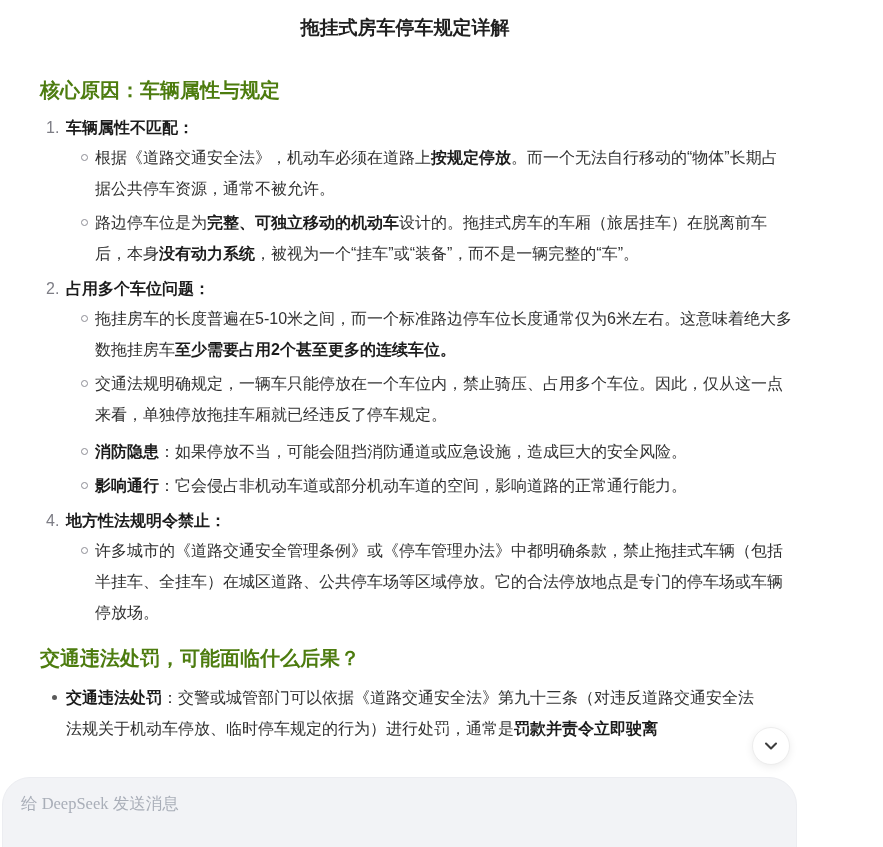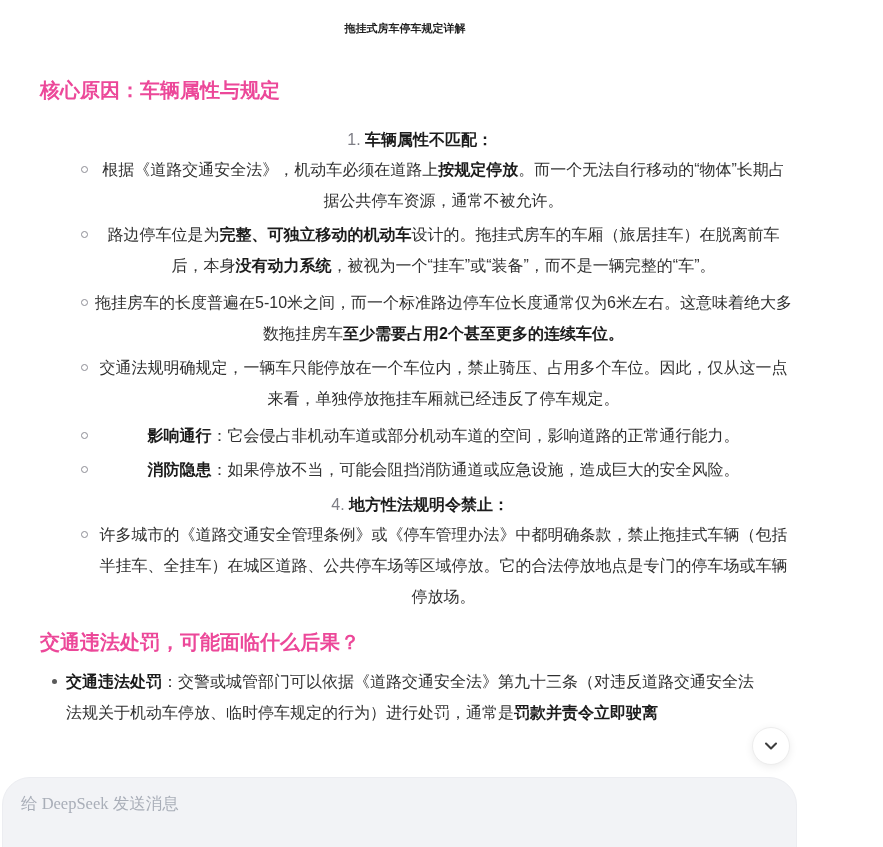--- a/index.html
+++ b/index.html
@@ -11,36 +11,36 @@
     font-family: "Liberation Sans", "DejaVu Sans", sans-serif;
     color: #262626;
     -webkit-font-smoothing: antialiased;
   }
   .page { position: absolute; inset: 0; }
 
   
   .doc-title {
     position: absolute; left: 0; top: 18px; width: 810px;
     text-align: center;
-    font-size: 11px; font-weight: 700; color: #1f1f1f;
+    font-size: 19px; font-weight: 700; color: #1f1f1f;
     line-height: 20px;
   }
 
   
   .doc {
     position: absolute; left: 40px; top: 76px; width: 752px;
     font-size: 16px;
   }
   .doc h2 {
     margin: 0; font-size: 20px; line-height: 28px;
-    font-weight: 700; color: #ec4899;
+    font-weight: 700; color: #4d7c0f;
   }
   .doc h2.second { margin-top: 16px; }
 
-  ol.main-list { list-style: none; margin: 22px 0 0; padding: 0; text-align: center; }
+  ol.main-list { list-style: none; margin: 10px 0 0; padding: 0; }
   ol.main-list > li { margin: 0 0 6px; }
   .label-row { line-height: 27px; }
   .num {
     display: inline-block; min-width: 18px;
     color: #7d7d85; margin-left: 6px; margin-right: 2px;
   }
   .b, .label-text { font-weight: 700; color: #1c1c1c; }
 
   ul.sub { list-style: none; margin: 1px 0 2px; padding: 0; }
   ul.sub > li { position: relative; padding-left: 55px; margin: 0 0 3px; }
@@ -108,41 +108,42 @@
             <p><span>根据《道路交通安全法》，机动车必须在道路上</span><span class="b">按规定停放</span><span>。而一个无法自行移动的“物体”长期占据公共停车资源，通常不被允许。</span></p>
           </li>
           <li>
               <span class="ring"></span>
             <p><span>路边停车位是为</span><span class="b">完整、可独立移动的机动车</span><span>设计的。拖挂式房车的车厢（旅居挂车）在脱离前车后，本身</span><span class="b">没有动力系统</span><span>，被视为一个“挂车”或“装备”，而不是一辆完整的“车”。</span></p>
           </li>
         </ul>
       </li>
 
       <li>
+        <div class="label-row"><span class="num">2.</span><span class="label-text">占用多个车位问题：</span></div>
         <ul class="sub">
           <li>
               <span class="ring"></span>
             <p><span>拖挂房车的长度普遍在5-10米之间，而一个标准路边停车位长度通常仅为6米左右。这意味着绝大多数拖挂房车</span><span class="b">至少需要占用2个甚至更多的连续车位。</span></p>
           </li>
           <li>
               <span class="ring"></span>
             <p><span>交通法规明确规定，一辆车只能停放在一个车位内，禁止骑压、占用多个车位。因此，仅从这一点来看，单独停放拖挂车厢就已经违反了停车规定。</span></p>
           </li>
         </ul>
       </li>
 
       <li>
         <ul class="sub">
           <li>
               <span class="ring"></span>
-            <p><span class="b">影响通行</span><span>：它会侵占非机动车道或部分机动车道的空间，影响道路的正常通行能力。</span></p>
+            <p><span class="b">消防隐患</span><span>：如果停放不当，可能会阻挡消防通道或应急设施，造成巨大的安全风险。</span></p>
           </li>
           <li>
               <span class="ring"></span>
-            <p><span class="b">消防隐患</span><span>：如果停放不当，可能会阻挡消防通道或应急设施，造成巨大的安全风险。</span></p>
+            <p><span class="b">影响通行</span><span>：它会侵占非机动车道或部分机动车道的空间，影响道路的正常通行能力。</span></p>
           </li>
         </ul>
       </li>
 
       <li>
         <div class="label-row"><span class="num">4.</span><span class="label-text">地方性法规明令禁止：</span></div>
         <ul class="sub">
           <li>
               <span class="ring"></span>
             <p><span>许多城市的《道路交通安全管理条例》或《停车管理办法》中都明确条款，禁止拖挂式车辆（包括半挂车、全挂车）在城区道路、公共停车场等区域停放。它的合法停放地点是专门的停车场或车辆停放场。</span></p>

